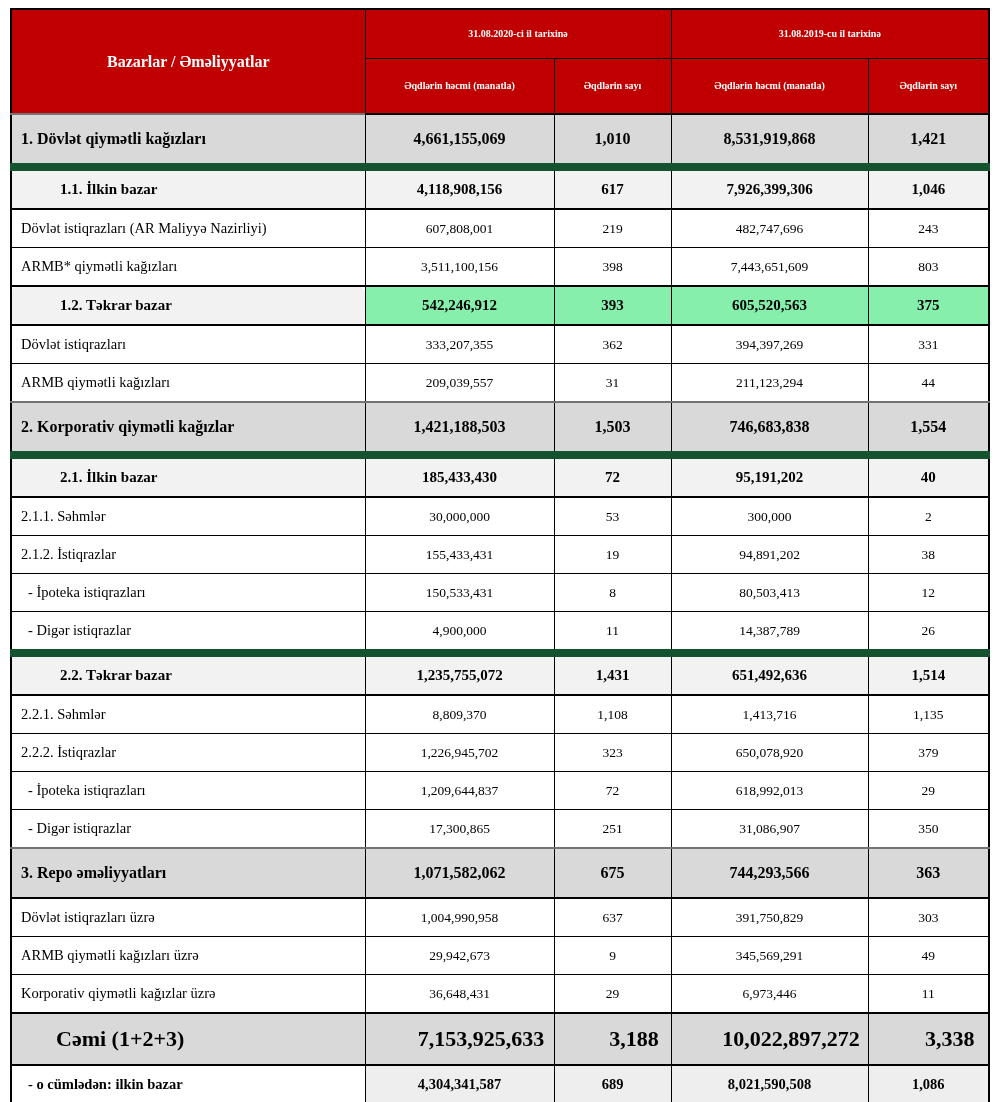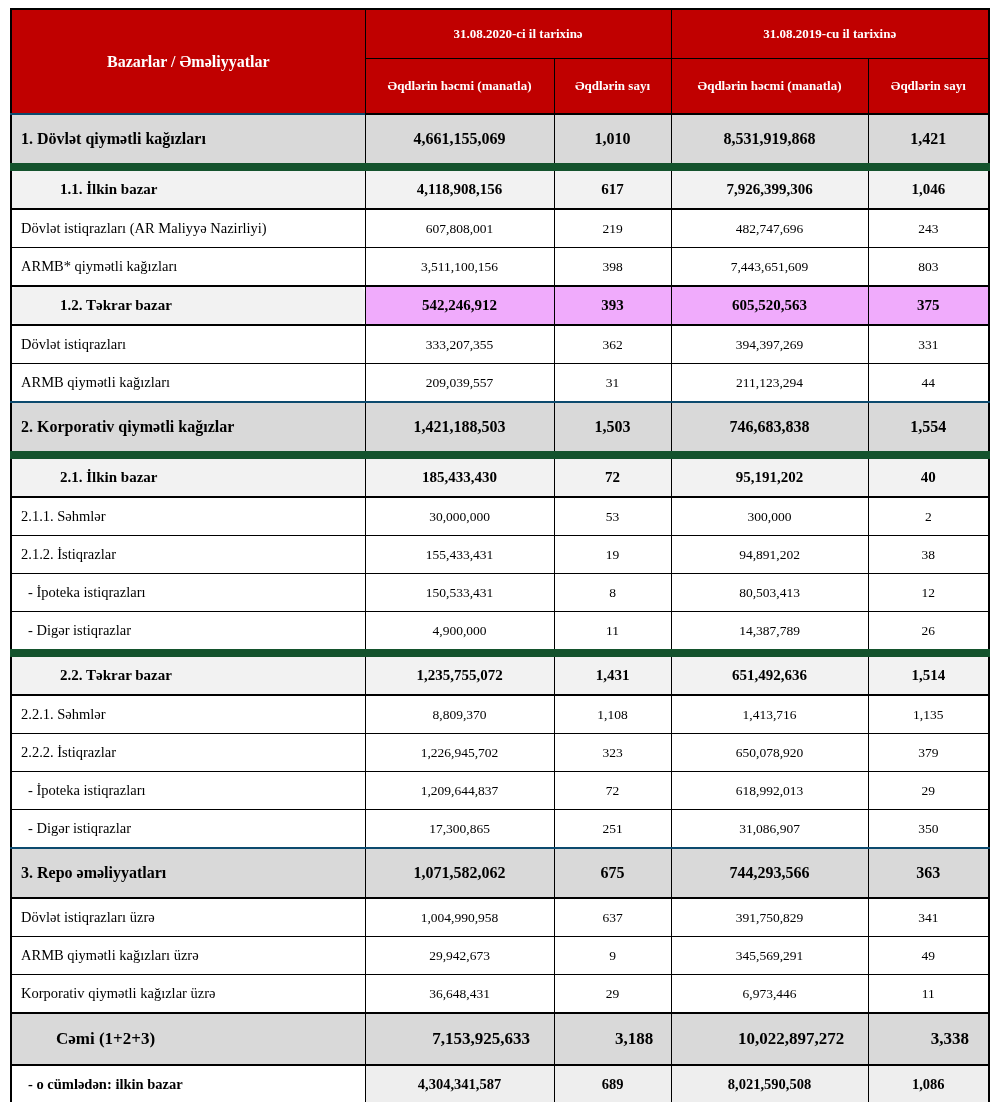--- a/index.html
+++ b/index.html
@@ -1,34 +1,34 @@
 <!DOCTYPE html>
 <html><head>
 <meta charset="utf-8">
 <style>
   html,body{margin:0;padding:0;background:#ffffff;}
   body{width:1000px;height:1102px;overflow:hidden;font-family:"Liberation Serif","DejaVu Serif",serif;color:#000;}
   .page{position:relative;width:1000px;height:1102px;}
   table{border-collapse:collapse;table-layout:fixed;width:978px;margin:8px 0 0 10px;border:2px solid #000;}
   col.c1{width:354px;} col.c2{width:189px;} col.c3{width:117px;} col.c4{width:197px;} col.c5{width:121px;}
   th,td{border:1px solid #000;text-align:center;vertical-align:middle;overflow:hidden;}
-  thead th{background:#c00000;color:#ffffff;font-weight:bold;font-size:13px;line-height:1.25;}
+  thead th{background:#c00000;color:#ffffff;font-weight:bold;font-size:10px;line-height:1.25;}
   tr.head-dates th{height:46px;}
   tr.head-sub th{height:54px;border-bottom:2px solid #000;padding:0 12px;}
   th.markets{font-size:16px;}
   
-  tr.row-section td{background:#d9d9d9;font-weight:bold;font-size:16px;height:46px;border-top:2px solid #0c4a6e;border-bottom:2px solid #000;}
+  tr.row-section td{background:#d9d9d9;font-weight:bold;font-size:16px;height:46px;border-top:2px solid #737373;border-bottom:2px solid #000;}
   tr.row-subsection td{background:#f2f2f2;font-weight:bold;font-size:15px;height:35px;border-top:8px solid #14532d;border-bottom:2px solid #000;}
-  tr.row-subsection-shaded td{background:#f0abfc;font-weight:bold;font-size:15px;height:35px;border-top:2px solid #000;border-bottom:2px solid #000;}
+  tr.row-subsection-shaded td{background:#86efac;font-weight:bold;font-size:15px;height:35px;border-top:2px solid #000;border-bottom:2px solid #000;}
   tr.row-subsection-shaded td.c-label{background:#f2f2f2;border-radius:8px;}
   tr.row-item td{background:#ffffff;font-size:13.5px;height:35px;margin-top:13px;}
   tr.row-item td.c-label{font-size:14.5px;}
   tr.row-item-dash td{background:#ffffff;font-size:13.5px;height:35px;}
   tr.row-item-dash td.c-label{font-size:14.5px;}
-  tr.row-total td{background:#d9d9d9;font-weight:bold;font-size:17px;height:48px;border-top:2px solid #000;border-bottom:2px solid #000;padding-left:44px;}
+  tr.row-total td{background:#d9d9d9;font-weight:bold;font-size:22px;height:48px;border-top:2px solid #000;border-bottom:2px solid #000;padding-left:44px;}
   tr.row-total-sub td{background:#eeeeee;font-weight:bold;font-size:14.5px;height:35px;border-top:2px solid #000;}
   tr.row-total-sub td.c-label{background:#ffffff;}
   
   td.c-label{text-align:left;padding-left:9px;}
   tr.row-subsection td.c-label,tr.row-subsection-shaded td.c-label{padding-left:48px;}
   tr.row-item-dash td.c-label{padding-left:16px;}
   tr.row-total-sub td.c-label{padding-left:16px;}
 </style>
 </head>
 <body>
@@ -187,21 +187,21 @@
           <td class="c-vol2020">1,071,582,062</td>
           <td class="c-cnt2020">675</td>
           <td class="c-vol2019">744,293,566</td>
           <td class="c-cnt2019">363</td>
         </tr>
         <tr class="row-item">
           <td class="c-label">Dövlət istiqrazları üzrə</td>
           <td class="c-vol2020">1,004,990,958</td>
           <td class="c-cnt2020">637</td>
           <td class="c-vol2019">391,750,829</td>
-          <td class="c-cnt2019">341</td>
+          <td class="c-cnt2019">303</td>
         </tr>
         <tr class="row-item">
           <td class="c-label">ARMB qiymətli kağızları üzrə</td>
           <td class="c-vol2020">29,942,673</td>
           <td class="c-cnt2020">9</td>
           <td class="c-vol2019">345,569,291</td>
           <td class="c-cnt2019">49</td>
         </tr>
         <tr class="row-item">
           <td class="c-label">Korporativ qiymətli kağızlar üzrə</td>

